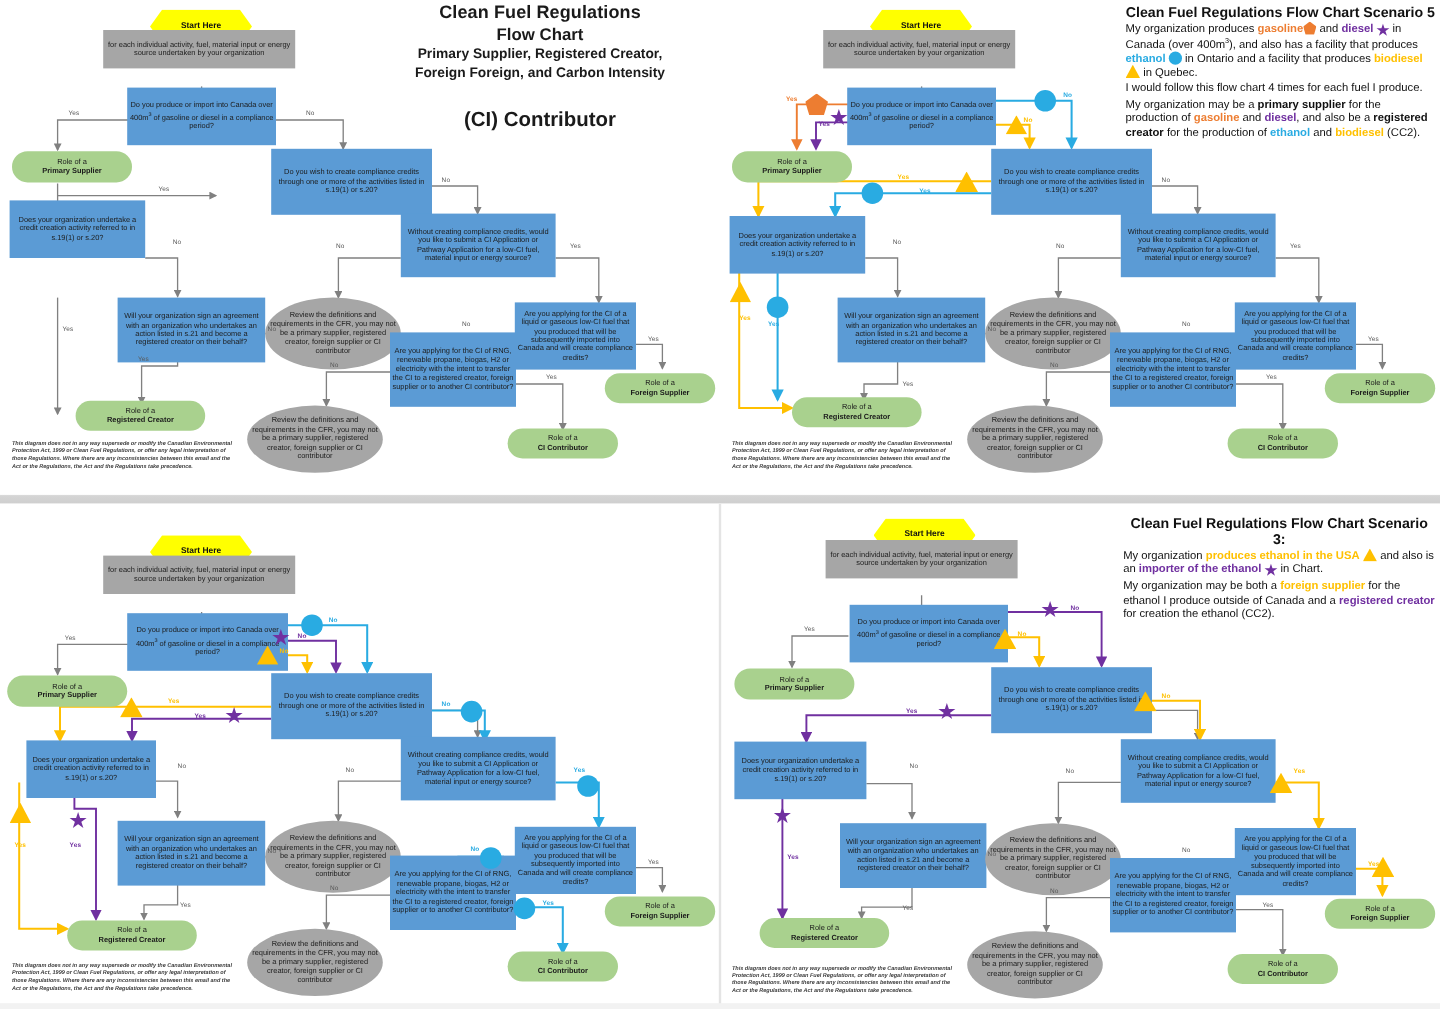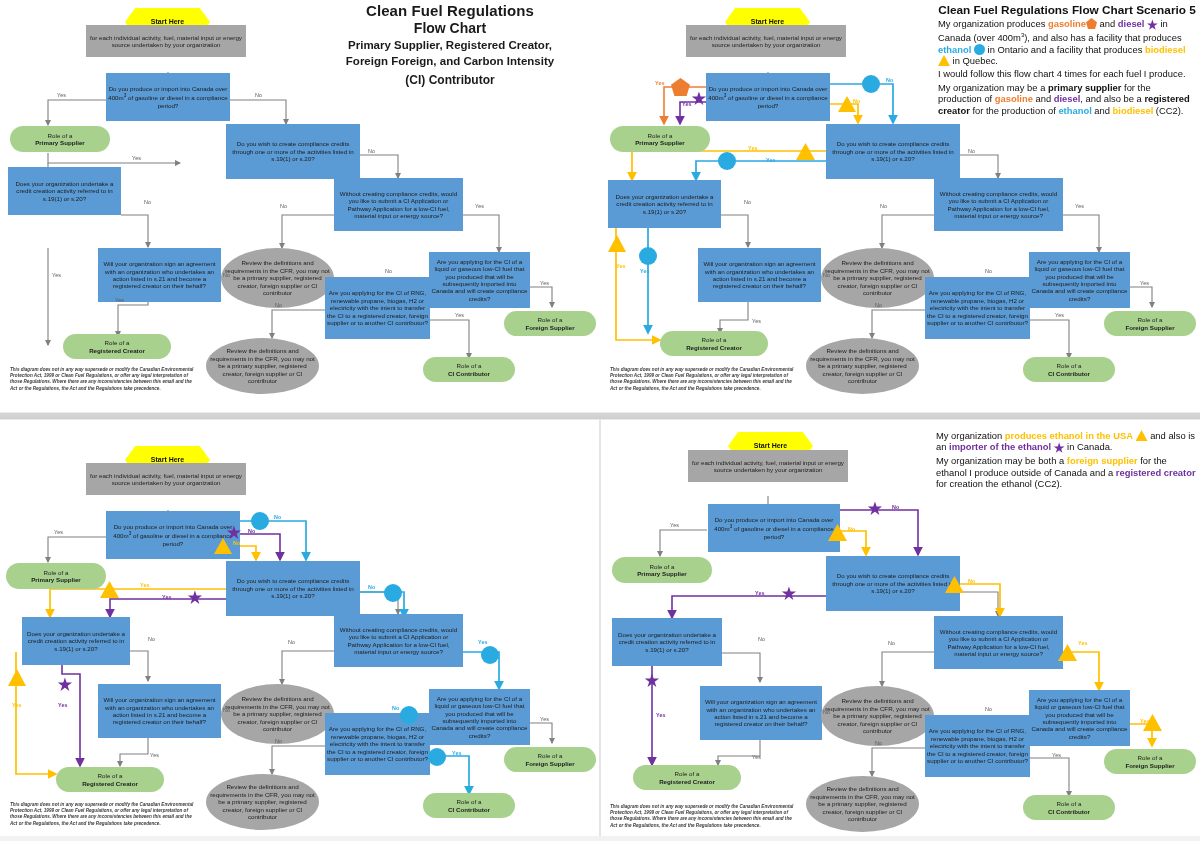--- a/index.html
+++ b/index.html
@@ -23,21 +23,21 @@
   .hdivider { position:absolute; left:0; top:410px; width:1200px; height:14px;
               background:linear-gradient(#fff 0, #fff 2px, #d5d5d5 3px, #cfcfcf 9px, #ffffff 10px); }
   .vdivider { position:absolute; left:599px; top:420px; width:2px; height:421px; background:#e4e4e4; }
   .botbar { position:absolute; left:0; top:836px; width:1200px; height:5px; background:#f2f2f2; }
 
   
   .maintitle { position:absolute; left:300px; top:2px; width:300px; text-align:center; color:#1a1a1a; }
   .maintitle .l1 { font-weight:bold; font-size:15px; letter-spacing:.1px; }
   .maintitle .l2 { font-weight:bold; font-size:14px; margin-top:1px; }
   .maintitle .l3 { font-weight:bold; font-size:11.5px; margin-top:2px; line-height:14px; }
-  .maintitle .l4 { font-weight:bold; font-size:12px; margin-top:5px; }
+  .maintitle .l4 { font-weight:bold; font-size:17px; margin-top:22px; }
 
   .sctitle { font-weight:bold; font-size:11.8px; color:#111; text-align:center; margin-bottom:1px; line-height:13px;}
   .scbody  { font-size:9.4px; color:#111; line-height:11.4px; }
   .scbody .b { font-weight:bold; }
   .or { color:#ED7D31; font-weight:bold; }
   .pu { color:#7030A0; font-weight:bold; }
   .cy { color:#29ABE2; font-weight:bold; }
   .ye { color:#FFC000; font-weight:bold; }
   .scblock { position:absolute; }
   #sc1 { left:938px; top:4px;  width:258px; }
@@ -592,23 +592,24 @@
     <span class="lbl" style="left:223px; top:285px;">No</span>
     <span class="lbl" style="left:385px; top:282px;">No</span>
     <span class="lbl y" style="left:540px; top:294px;">Yes</span>
     <span class="lbl" style="left:152px; top:330px;">Yes</span>
     <span class="lbl" style="left:275px; top:316px;">No</span>
     <span class="lbl" style="left:452px; top:328px;">Yes</span>
 
     <div class="disc" style="left:10px; top:380px;">This diagram does not in any way supersede or modify the Canadian Environmental Protection Act, 1999 or Clean Fuel Regulations, or offer any legal interpretation of those Regulations. Where there are any inconsistencies between this email and the Act or the Regulations, the Act and the Regulations take precedence.</div>
 
     <div class="scblock" id="sc3" style="left:336px;top:6px;width:260px;">
+      <div class="sctitle">Clean Fuel Regulations Flow Chart  Scenario 3:</div>
       <div class="scbody">
         <p style="margin:0 0 2px 0;">
-          <span>My organization </span><span class="ye">produces ethanol in the USA</span> <span class="ig tri"></span><span> and also is an </span><span class="pu">importer of the ethanol</span> <span class="ig star">★</span><span> in Canada.</span>
+          <span>My organization </span><span class="ye">produces ethanol in the USA</span> <span class="ig tri"></span><span> and also is an </span><span class="pu">importer of the ethanol</span> <span class="ig star">★</span><span> in Chart.</span>
         </p>
         <p style="margin:0;">
           <span>My organization may be both a </span><span class="ye">foreign supplier</span><span> for the ethanol I produce outside of Canada and a </span><span class="pu">registered creator</span><span> for creation the ethanol (CC2).</span>
         </p>
       </div>
     </div>
   </div>
 
   <div class="hdivider"></div>
   <div class="vdivider"></div>

